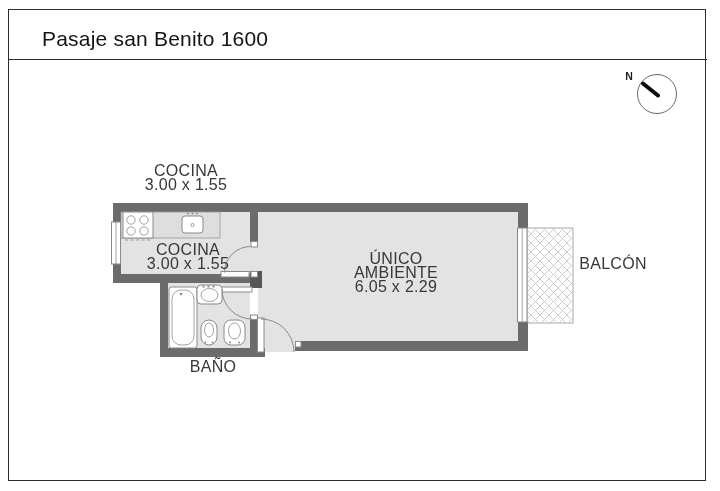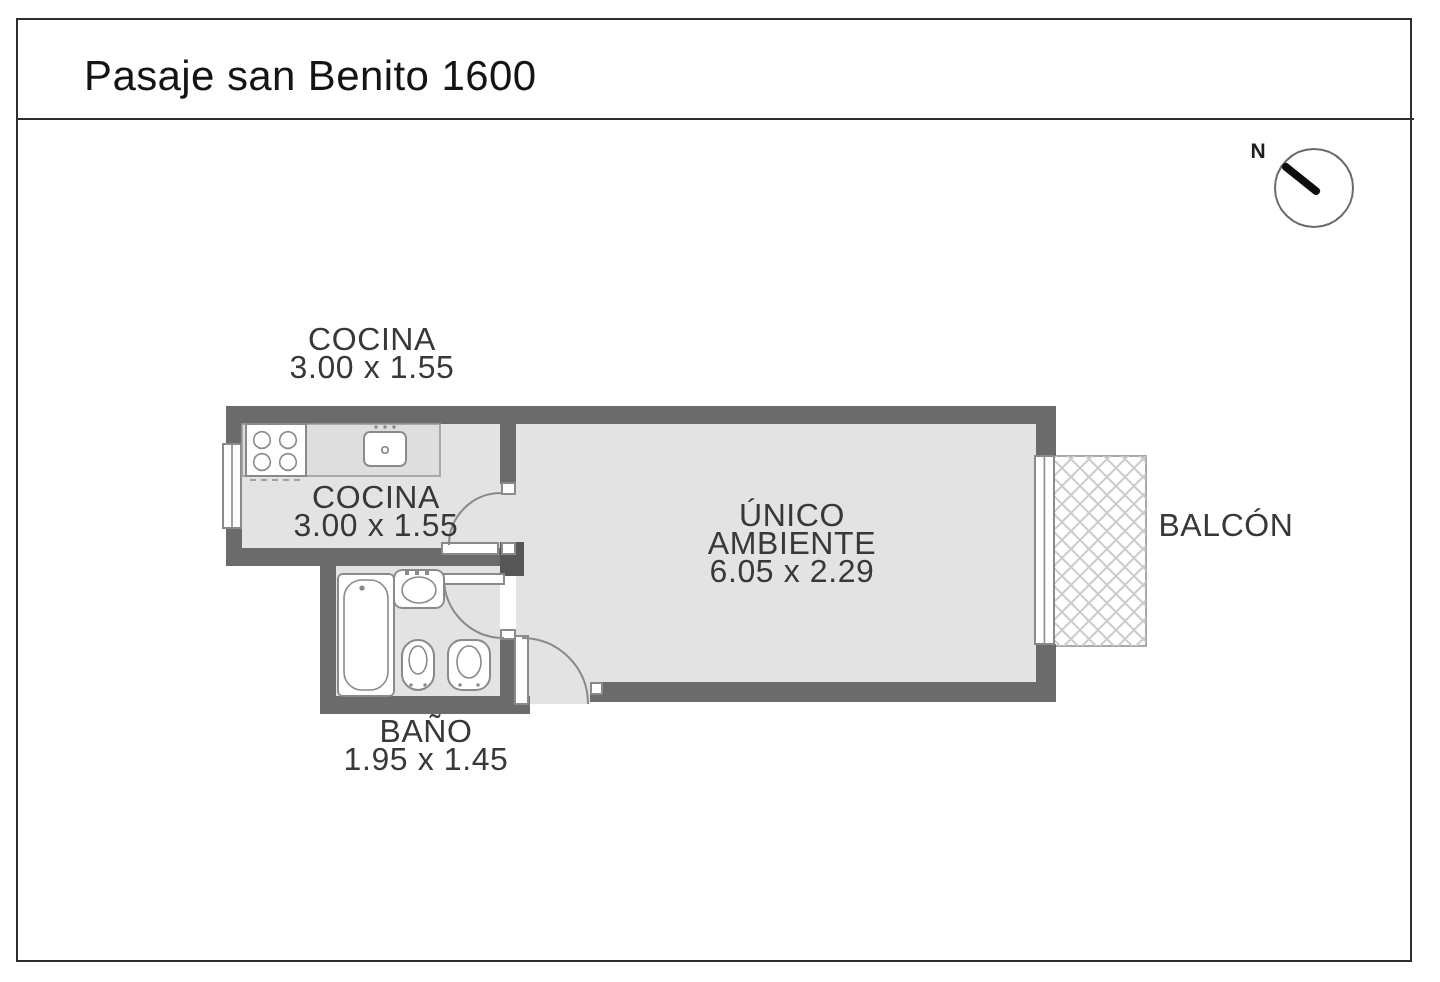--- a/index.html
+++ b/index.html
@@ -154,20 +154,19 @@
   </div>
 
   <div class="room-label" style="left:326px;top:252px;">
     <div>ÚNICO</div>
     <div>AMBIENTE</div>
     <div>6.05 x 2.29</div>
   </div>
 
   <div class="room-label" style="left:143px;top:360px;">
     <div>BAÑO</div>
-    <div>1.95 x 1.45</div>
   </div>
 
   <div class="room-label" style="left:543px;top:257px;">
     <div>BALCÓN</div>
   </div>
 
 </div>
 
 </body></html>

